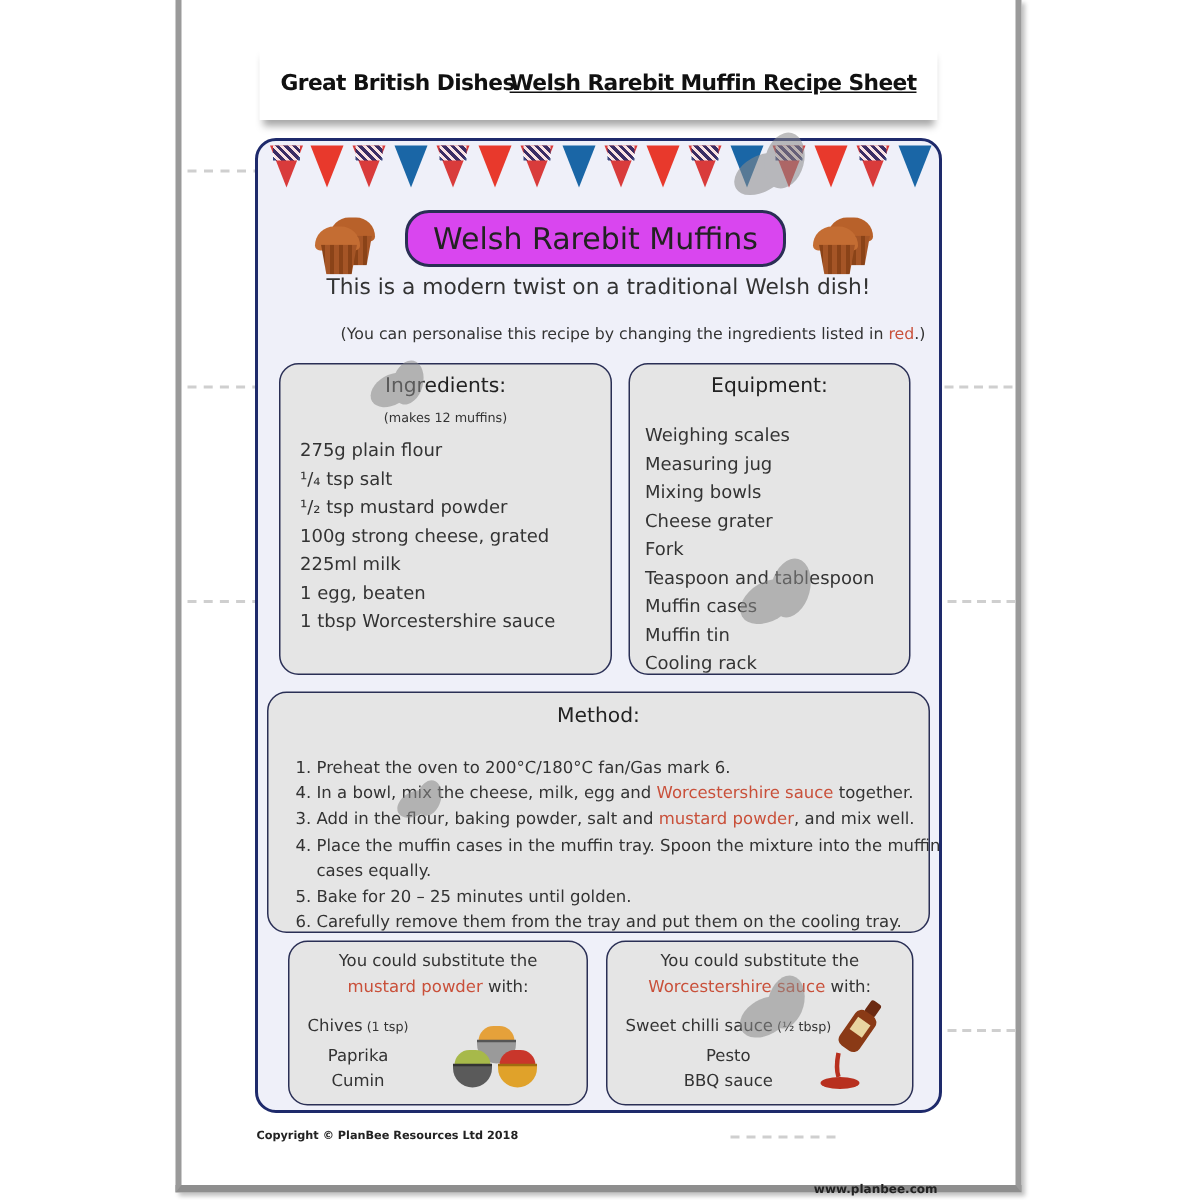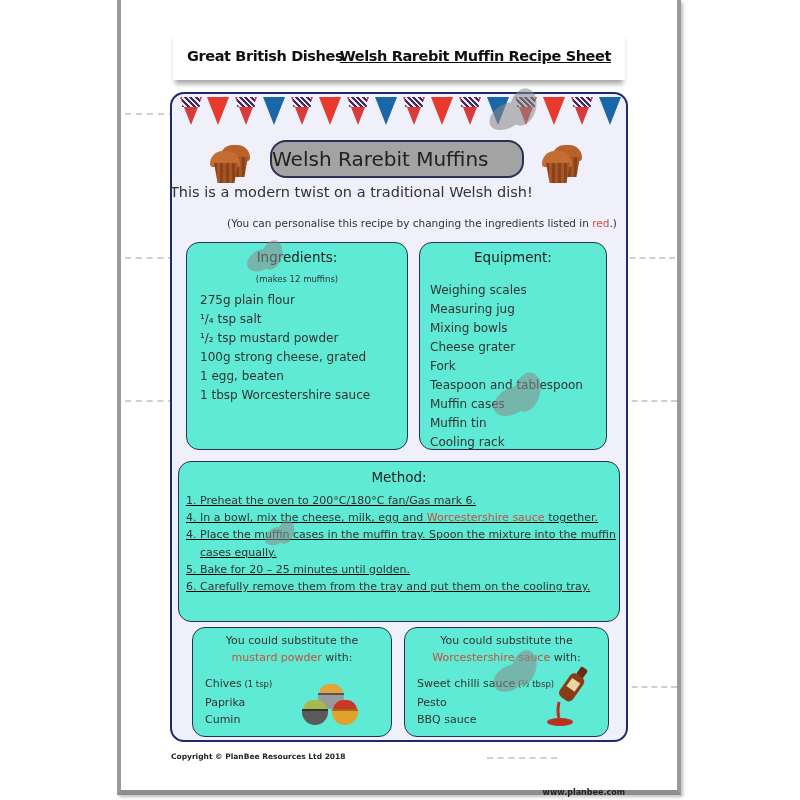--- a/index.html
+++ b/index.html
@@ -37,59 +37,59 @@
     .flag { position: absolute; top: 0; width: 0; height: 0;
       border-left: 11px solid transparent; border-right: 11px solid transparent; }
     .flag.red { border-top: 28px solid #e8392c; }
     .flag.blue { border-top: 28px solid #1a66a6; }
     .flag.uj { border-top: 28px solid #d93b3b; }
     .flag.uj::after { content: ""; position: absolute; left: -9px; top: -28px; width: 18px; height: 10px;
       background: repeating-linear-gradient(45deg, #1e2a6b 0 2px, #ffffff 2px 4px); opacity: 0.85; }
 
     .title-box {
       position: absolute; left: 270px; top: 140px; width: 254px; height: 38px;
-      background: #a3a3a3; border: 2px solid #2a2f55; border-radius: 16px; box-sizing: border-box;
-      display: flex; align-items: center; 
+      background: #d946ef; border: 2px solid #2a2f55; border-radius: 16px; box-sizing: border-box;
+      display: flex; align-items: center; justify-content: center;
     }
     .title-text { font-size: 20px; color: #222; font-family: "DejaVu Sans", sans-serif; }
 
     .muffin { position: absolute; width: 44px; height: 38px; }
     .muffin .top { position: absolute; width: 30px; height: 16px; border-radius: 15px 15px 4px 4px;
       background: #b8612a; }
     .muffin .case { position: absolute; width: 24px; height: 20px;
       background: repeating-linear-gradient(90deg, #8a4318 0 3px, #a55526 3px 6px);
       clip-path: polygon(0 0, 100% 0, 85% 100%, 15% 100%); }
 
-    .subtitle { position: absolute; left: 170px; width: 458px; top: 184px; text-align: left;
+    .subtitle { position: absolute; left: 170px; width: 458px; top: 184px; text-align: center;
       font-size: 14.5px; color: #333; }
     .personalise { position: absolute; left: 170px; width: 504px; top: 217px; text-align: center;
       font-size: 10.5px; color: #333; }
     .red { color: #c9503a; }
 
     .box {
-      position: absolute; background: #5eead4; border: 1.5px solid #2a2f55; border-radius: 13px; box-sizing: border-box;
+      position: absolute; background: #e5e5e5; border: 1.5px solid #2a2f55; border-radius: 13px; box-sizing: border-box;
     }
     .box-title { position: absolute; left: 0; right: 0; text-align: center; font-size: 13.5px; color: #222; }
 
     .ingredients { left: 186px; top: 242px; width: 222px; height: 208px; }
     .equipment { left: 419px; top: 242px; width: 188px; height: 208px; }
     .method { left: 178px; top: 461px; width: 442px; height: 161px; }
     .sub1 { left: 192px; top: 627px; width: 200px; height: 110px; }
     .sub2 { left: 404px; top: 627px; width: 205px; height: 110px; }
 
     .list { position: absolute; left: 13px; margin: 0; padding: 0; list-style: none; }
     .list li { font-size: 12px; color: #333; height: 19px; line-height: 19px; white-space: nowrap; }
     .makes { position: absolute; left: 0; right: 0; text-align: center; font-size: 8.5px; color: #333; top: 31px; }
 
-    .method-list { position: absolute; left: 7px; top: 30px; margin: 0; padding: 0; list-style: none; width: 430px; text-decoration: underline; }
+    .method-list { position: absolute; left: 7px; top: 30px; margin: 11px; padding: 0; list-style: none; width: 430px; }
     .method-list li { font-size: 11px; color: #333; line-height: 17.2px; }
     .method-list li .cont { padding-left: 14px; display: block; }
 
     .sub-head { position: absolute; left: 0; right: 0; text-align: center; font-size: 11px; color: #333; line-height: 17px; }
-    .sub-list { position: absolute; left: 12px; top: 47px; margin: 0; padding: 0; list-style: none; }
+    .sub-list { position: absolute; left: 12px; top: 47px; margin: 0; padding: 0; list-style: none; text-align: center; }
     .sub-list li { font-size: 11px; color: #333; line-height: 17.5px; white-space: nowrap; }
     .small { font-size: 8.5px; }
 
     .bowls { position: absolute; left: 108px; top: 52px; width: 62px; height: 46px; }
     .bowl { position: absolute; width: 26px; height: 14px; border-radius: 0 0 13px 13px; }
     .spice { position: absolute; width: 24px; height: 10px; border-radius: 12px 12px 0 0; }
 
     .bottle { position: absolute; left: 140px; top: 38px; width: 50px; height: 62px; }
 
     .footer-left { position: absolute; left: 171px; top: 752px; font-size: 7.5px; font-weight: bold; color: #222; }
@@ -160,20 +160,21 @@
 <div class="personalise"><span>(You can personalise this recipe by changing the ingredients listed in </span><span class="red">red</span><span>.)</span></div>
 
 <div class="box ingredients">
   <div class="box-title" style="top:6px;">Ingredients:</div>
   <div class="makes">(makes 12 muffins)</div>
   <ul class="list" style="top:48px;">
     <li>275g plain flour</li>
     <li>¹/₄ tsp salt</li>
     <li class="red">¹/₂ tsp mustard powder</li>
     <li>100g strong cheese, grated</li>
+    <li>225ml milk</li>
     <li>1 egg, beaten</li>
     <li class="red">1 tbsp Worcestershire sauce</li>
   </ul>
 </div>
 
 <div class="box equipment">
   <div class="box-title" style="top:6px;">Equipment:</div>
   <ul class="list" style="top:38px; left:10px;">
     <li>Weighing scales</li>
     <li>Measuring jug</li>
@@ -185,20 +186,21 @@
     <li>Muffin tin</li>
     <li>Cooling rack</li>
   </ul>
 </div>
 
 <div class="box method">
   <div class="box-title" style="top:7px;">Method:</div>
   <ul class="method-list">
     <li>1. Preheat the oven to 200°C/180°C fan/Gas mark 6.</li>
     <li><span>4. In a bowl, mix the cheese, milk, egg and </span><span class="red">Worcestershire sauce</span><span> together.</span></li>
+    <li><span>3. Add in the flour, baking powder, salt and </span><span class="red">mustard powder</span><span>, and mix well.</span></li>
     <li><span>4. Place the muffin cases in the muffin tray. Spoon the mixture into the muffin</span><span class="cont">cases equally.</span></li>
     <li>5. Bake for 20 – 25 minutes until golden.</li>
     <li>6. Carefully remove them from the tray and put them on the cooling tray.</li>
   </ul>
 </div>
 
 <div class="box sub1">
   <div class="sub-head" style="top:4px;">You could substitute the</div>
   <div class="sub-head" style="top:21px;"><span class="red">mustard powder</span><span> with:</span></div>
   <ul class="sub-list">

